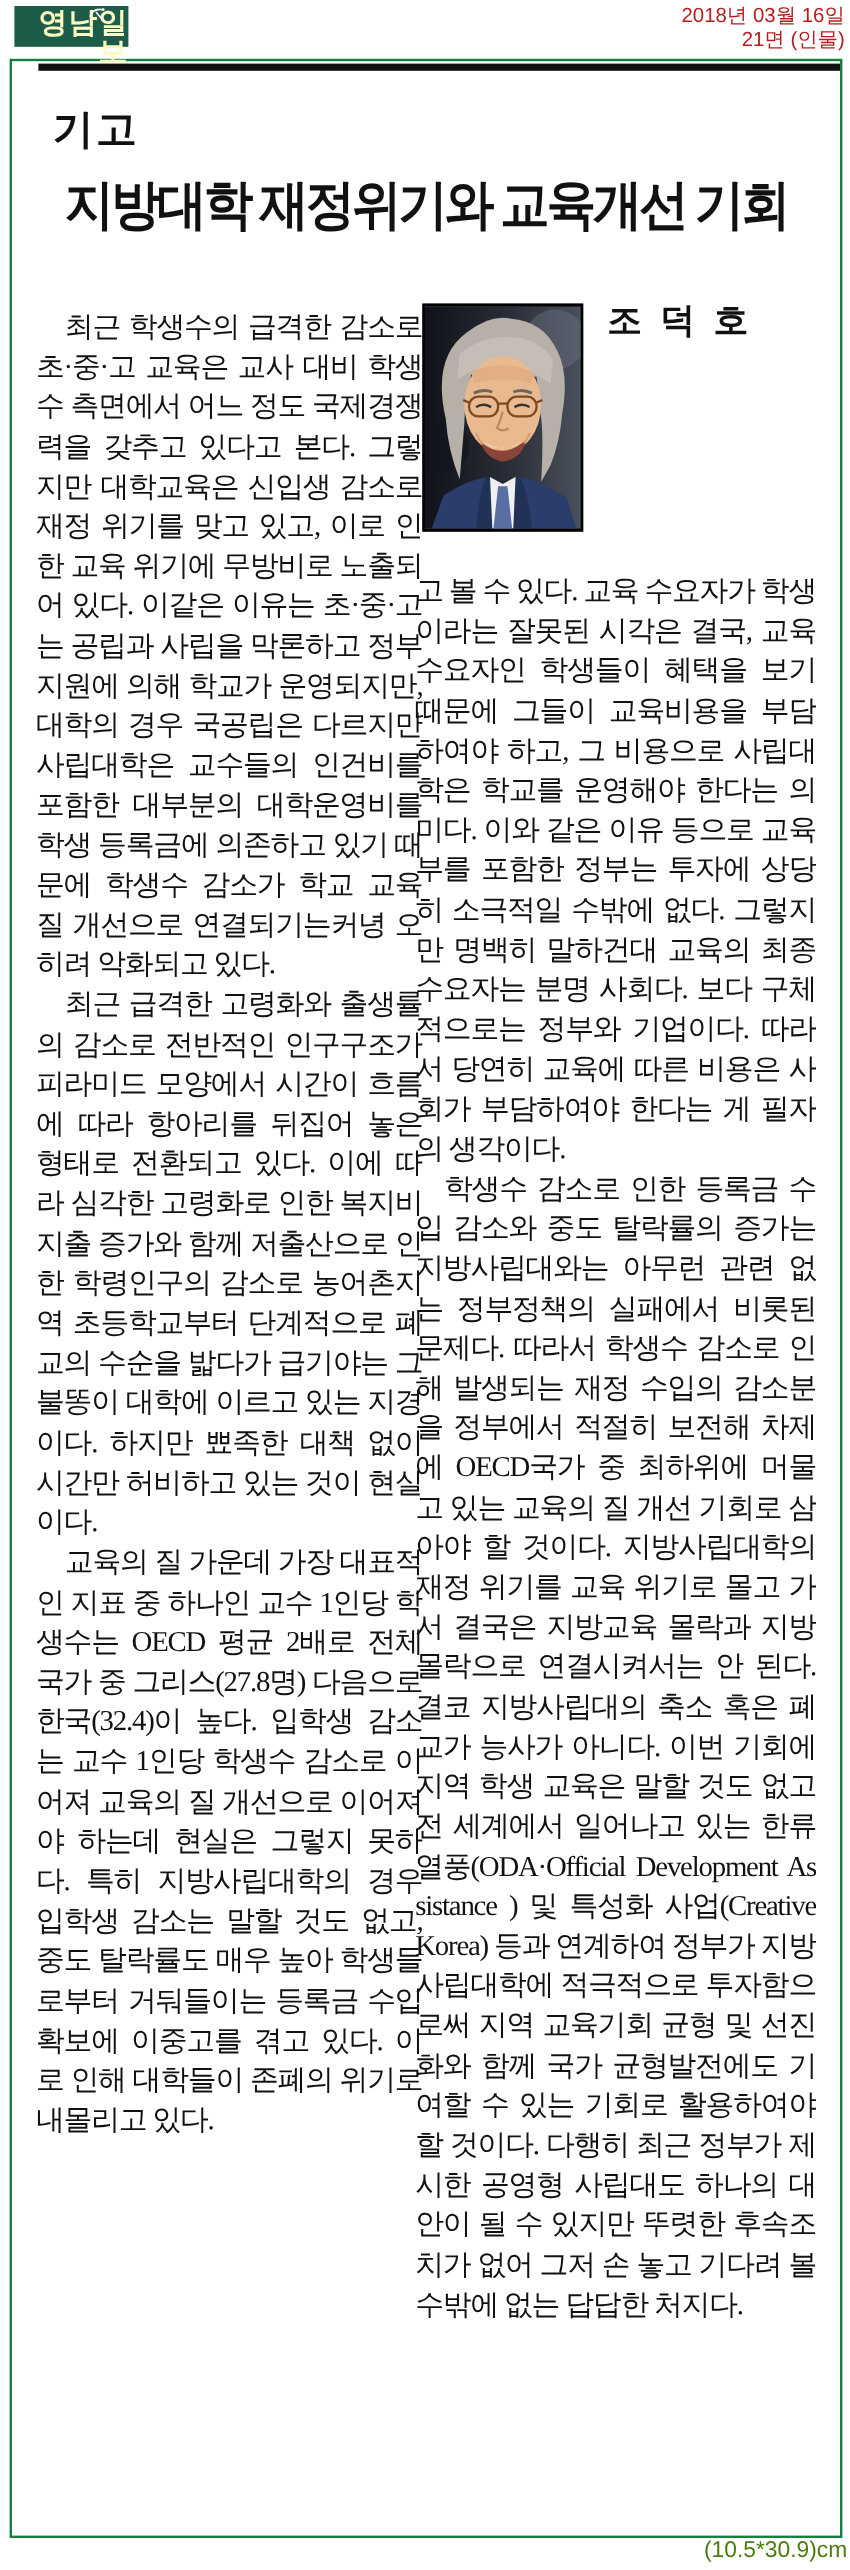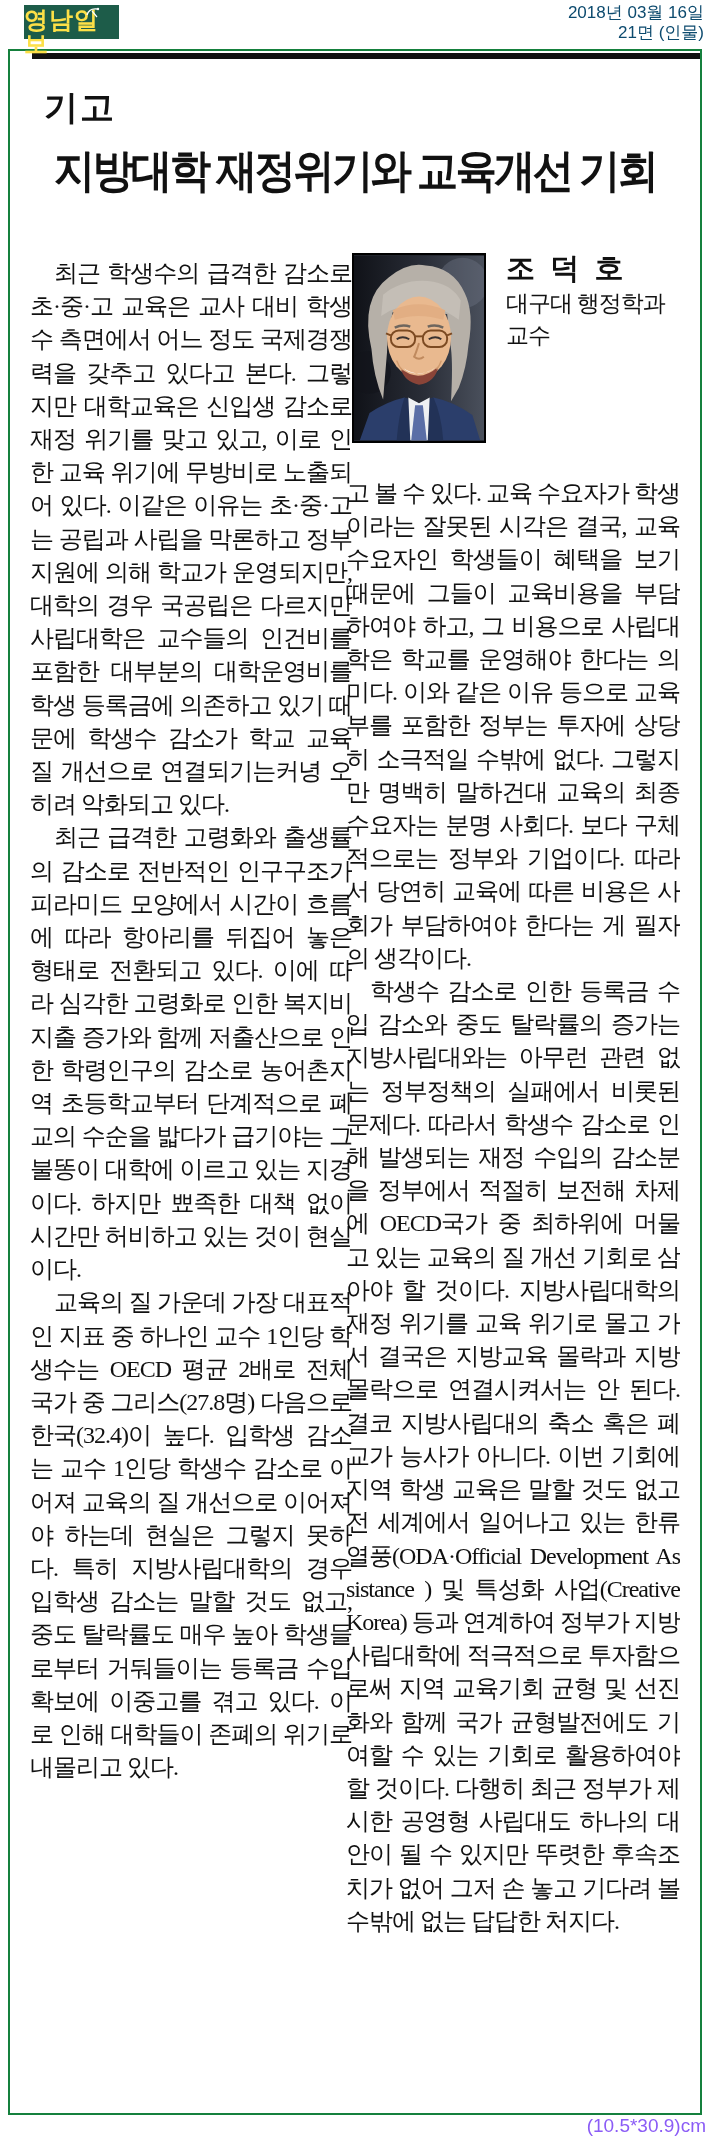--- a/index.html
+++ b/index.html
@@ -1,28 +1,28 @@
 <!DOCTYPE html>
 <html lang="ko"><head>
 <meta charset="utf-8">
 <style>
   html,body{margin:0;padding:0;background:#ffffff;}
   .page{position:relative;width:708px;height:2142px;background:#ffffff;overflow:hidden;
         font-family:"Liberation Serif","DejaVu Serif",serif;color:#111;}
 
   
   .header{position:absolute;left:0;top:0;width:100%;height:48px;}
-  .logo{position:absolute;left:24px;top:5px;width:95px;height:34px;background:#1d5c49;
-        color:#fde047;text-align:left;line-height:1;}
+  .logo{position:absolute;left:12px;top:5px;width:95px;height:34px;background:#1d5c49;
+        color:#fef9c3;text-align:right;line-height:1;}
   .logo-title{font-weight:bold;font-size:24px;letter-spacing:1px;margin-top:3px;
               font-family:"Liberation Serif",serif;position:relative;z-index:1;}
   .logo-sub{font-size:7px;font-family:"Liberation Sans",sans-serif;margin-top:2px;letter-spacing:.3px;}
   .logo-dish{position:absolute;right:18px;top:1px;z-index:2;}
   .dates{position:absolute;right:4px;top:3px;text-align:right;
-         font-family:"Liberation Sans","DejaVu Sans",sans-serif;font-size:17px;line-height:20px;color:#0c4a6e;}
+         font-family:"Liberation Sans","DejaVu Sans",sans-serif;font-size:17px;line-height:20px;color:#b91c1c;}
 
   
   .article-box{position:absolute;left:8px;top:49px;width:690px;height:2062px;
                border:2px solid #15803d;background:#fff;}
   .topbar{position:absolute;left:22px;top:2px;right:0;height:6px;background:#111;}
   .section-label{position:absolute;left:34px;top:34px;font-family:"Liberation Sans","DejaVu Sans",sans-serif;
                  font-weight:bold;font-size:34px;letter-spacing:2px;color:#111;}
   .headline{position:absolute;left:0;top:90px;width:100%;text-align:center;
             font-weight:bold;font-size:45px;letter-spacing:-3px;white-space:nowrap;
             transform:scaleX(.92);transform-origin:center;}
@@ -39,21 +39,21 @@
   .author-row{position:relative;height:226px;}
   .photo-frame{position:absolute;left:6px;top:2px;width:134px;height:190px;
                border:2px solid #000;box-sizing:border-box;overflow:hidden;background:#23262e;}
   .photo-frame svg{display:block;}
   .author-info{position:absolute;left:160px;top:0px;}
   .author-name{font-weight:bold;font-size:29px;letter-spacing:4px;line-height:34px;}
   .author-affil{font-size:23px;line-height:32px;letter-spacing:-1px;margin-top:3px;}
 
   
   .dim-note{position:absolute;right:2px;top:2115px;font-family:"Liberation Sans","DejaVu Sans",sans-serif;
-            font-size:19px;color:#8b5cf6;letter-spacing:0;}
+            font-size:19px;color:#4d7c0f;letter-spacing:0;}
 </style>
 </head>
 <body>
 
 <div class="page">
 
   <div class="header">
     <div class="logo">
       <span class="logo-dish">
         <svg width="16" height="12" viewBox="0 0 16 12">
@@ -124,24 +124,20 @@
 
             <path d="M6,190 L16,162 Q34,150 52,146 L67,152 L82,146 Q102,150 122,164 L130,190 Z" fill="#2b3e6b"></path>
             <path d="M52,146 L67,152 L60,190 L44,190 Q46,164 52,146 Z" fill="#223257"></path>
             <path d="M82,146 L67,152 L76,190 L92,190 Q90,164 82,146 Z" fill="#223257"></path>
             <polygon points="56,146 67,152 78,146 76,190 58,190" fill="#eef0f2"></polygon>
             <polygon points="63,154 71,154 75,190 59,190" fill="#5a6ea6"></polygon>
           </svg>
         </div>
         <div class="author-info">
           <div class="author-name">조 덕 호</div>
-          <div class="author-affil">
-            <div>대구대 행정학과</div>
-            <div>교수</div>
-          </div>
         </div>
       </div>
       <div>
           <p class="body-p no-indent">고 볼 수 있다. 교육 수요자가 학생이라는 잘못된 시각은 결국, 교육 수요자인 학생들이 혜택을 보기 때문에 그들이 교육비용을 부담하여야 하고, 그 비용으로 사립대학은 학교를 운영해야 한다는 의미다. 이와 같은 이유 등으로 교육부를 포함한 정부는 투자에 상당히 소극적일 수밖에 없다. 그렇지만 명백히 말하건대 교육의 최종 수요자는 분명 사회다. 보다 구체적으로는 정부와 기업이다. 따라서 당연히 교육에 따른 비용은 사회가 부담하여야 한다는 게 필자의 생각이다.</p>
           <p class="body-p">학생수 감소로 인한 등록금 수입 감소와 중도 탈락률의 증가는 지방사립대와는 아무런 관련 없는 정부정책의 실패에서 비롯된 문제다. 따라서 학생수 감소로 인해 발생되는 재정 수입의 감소분을 정부에서 적절히 보전해 차제에 OECD국가 중 최하위에 머물고 있는 교육의 질 개선 기회로 삼아야 할 것이다. 지방사립대학의 재정 위기를 교육 위기로 몰고 가서 결국은 지방교육 몰락과 지방 몰락으로 연결시켜서는 안 된다. 결코 지방사립대의 축소 혹은 폐교가 능사가 아니다. 이번 기회에 지역 학생 교육은 말할 것도 없고 전 세계에서 일어나고 있는 한류열풍(ODA·Official Development Assistance ) 및 특성화 사업(Creative Korea) 등과 연계하여 정부가 지방사립대학에 적극적으로 투자함으로써 지역 교육기회 균형 및 선진화와 함께 국가 균형발전에도 기여할 수 있는 기회로 활용하여야 할 것이다. 다행히 최근 정부가 제시한 공영형 사립대도 하나의 대안이 될 수 있지만 뚜렷한 후속조치가 없어 그저 손 놓고 기다려 볼 수밖에 없는 답답한 처지다.</p>
         </div>
     </div>
   </div>
 
   <div class="dim-note">(10.5*30.9)cm</div>

